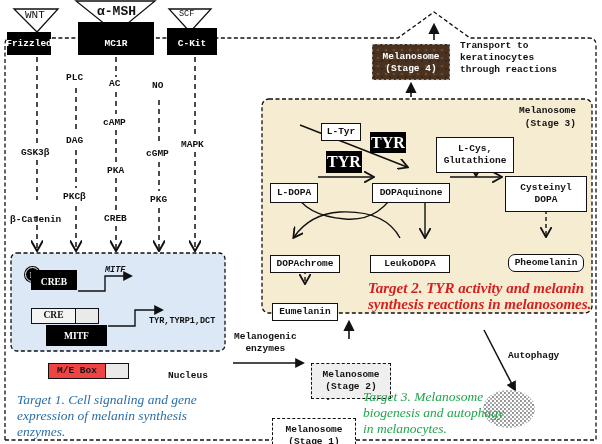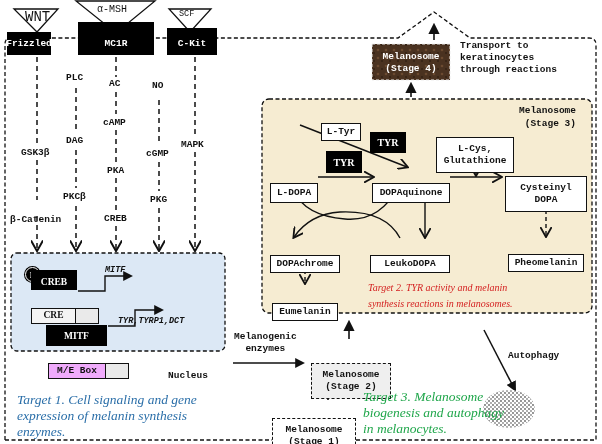--- a/index.html
+++ b/index.html
@@ -1,20 +1,20 @@
 <!DOCTYPE html>
 <html><head>
 <meta charset="utf-8">
 <style>
   html, body { margin:0; padding:0; background:#ffffff; }
   body { width:602px; height:444px; position:relative; overflow:hidden; font-family:"Liberation Mono", "DejaVu Sans Mono", monospace; }
   #stage { position:absolute; left:0; top:0; width:602px; height:444px; }
   .abs { position:absolute; }
   .box { position:absolute; box-sizing:border-box; border:1.6px solid #111; background:#fff; display:flex; align-items:center; justify-content:center; text-align:center; font-family:"Liberation Mono","DejaVu Sans Mono", monospace; font-weight:bold; font-size:9.5px; color:#111; line-height:1.25;margin-top:16px; }
-  .blk { position:absolute; box-sizing:border-box; background:#000; color:#fff; display:flex; align-items:center; justify-content:center; font-family:"Liberation Serif","DejaVu Serif", serif; font-weight:bold; font-size:10px; }
+  .blk { position:absolute; box-sizing:border-box; background:#000; color:#fff; display:flex; align-items:center; justify-content:center; font-family:"Liberation Serif","DejaVu Serif", serif; font-weight:bold; font-size:16px; }
   .lbl { position:absolute; font-family:"Liberation Mono","DejaVu Sans Mono", monospace; font-weight:bold; font-size:9.5px; color:#111; white-space:nowrap; }
   .target { position:absolute; font-family:"Liberation Serif","DejaVu Serif", serif; font-style:italic; font-size:13.5px; line-height:16px; }
 </style>
 </head>
 <body>
 
 <div id="stage">
 
   <svg class="abs" style="left:0;top:0" width="602" height="444">
     <defs>
@@ -95,22 +95,22 @@
 
     <g fill="#fff" stroke="#111" stroke-width="1.3">
       <polygon points="14,9 58,9 37,32"></polygon>
       <polygon points="76,1 155,1 116,33"></polygon>
       <polygon points="169,9 211,9 190,32"></polygon>
     </g>
 
     <rect x="372" y="44" width="78" height="36" fill="url(#brown)" stroke="#eee" stroke-width="1" stroke-dasharray="3,2"></rect>
   </svg>
 
-  <div class="lbl" style="left:25px;top:9px;font-size:14px;font-weight:normal;">WNT</div>
-  <div class="lbl" style="left:97px;top:4px;font-size:10px;font-weight:normal;">α-MSH</div>
+  <div class="lbl" style="left:25px;top:9px;font-size:11px;font-weight:normal;">WNT</div>
+  <div class="lbl" style="left:97px;top:4px;font-size:13px;font-weight:bold;">α-MSH</div>
   <div class="lbl" style="left:179px;top:9px;font-size:8.5px;font-weight:normal;">SCF</div>
 
   <div class="blk" style="left:7px;top:32px;width:44px;height:23px;font-family:'Liberation Mono',monospace;font-size:9.5px;">
       <span>Frizzled</span>
     </div>
   <div class="blk" style="left:78px;top:22px;width:76px;height:33px;font-family:'Liberation Mono',monospace;font-size:9.5px;padding-top:10px;">
       <span>MC1R</span>
     </div>
   <div class="blk" style="left:167px;top:28px;width:50px;height:27px;font-family:'Liberation Mono',monospace;font-size:9.5px;padding-top:4px;">
       <span>C-Kit</span>
@@ -138,25 +138,25 @@
     </div>
   <div class="box" style="left:31px;top:292px;width:45px;height:16px;background:#f4f4f4;font-family:'Liberation Serif',serif;font-size:9.5px;border-width:1.2px;">
       <span>CRE</span>
     </div>
   <div class="box" style="left:75px;top:292px;width:24px;height:16px;background:#eaeaea;border-width:1.2px;"></div>
   <div class="lbl" style="left:105px;top:265px;font-style:italic;font-size:8.5px;">MITF</div>
 
   <div class="blk" style="left:46px;top:325px;width:61px;height:21px;font-size:9.5px;">
       <span>MITF</span>
     </div>
-  <div class="box" style="left:48px;top:347px;width:58px;height:16px;background:#f0abfc;border-width:1.2px;">
+  <div class="box" style="left:48px;top:347px;width:58px;height:16px;background:#ef4444;border-width:1.2px;">
       <span>M/E Box</span>
     </div>
   <div class="box" style="left:105px;top:347px;width:24px;height:16px;background:#eaeaea;border-width:1.2px;"></div>
-  <div class="lbl" style="left:118px;top:316px;font-style:italic;font-size:8.5px;">TYR,TYRP1,DCT</div>
+  <div class="lbl" style="left:149px;top:316px;font-size:8.5px;">TYR,TYRP1,DCT</div>
   <div class="lbl" style="left:168px;top:370px;">Nucleus</div>
 
   <div class="target" style="left:17px;top:392px;color:#2a6ea8;">
     <div>Target 1. Cell signaling and gene</div>
     <div>expression of melanin synthesis</div>
     <div>enzymes.</div>
   </div>
 
   <div class="lbl" style="left:234px;top:331px;text-align:center;line-height:12px;white-space:pre;">Melanogenic
 enzymes</div>
@@ -220,21 +220,21 @@
   </div>
   <div class="box" style="left:270px;top:239px;width:70px;height:18px;">
       <span>DOPAchrome</span>
     </div>
   <div class="box" style="left:370px;top:239px;width:80px;height:18px;">
       <span>LeukoDOPA</span>
     </div>
   <div class="box" style="left:272px;top:287px;width:66px;height:18px;">
       <span>Eumelanin</span>
     </div>
-  <div class="box" style="left:508px;top:238px;width:76px;height:18px;">
+  <div class="box" style="left:508px;top:238px;width:76px;height:18px;border-radius:7px;">
       <span>Pheomelanin</span>
     </div>
 
-  <div class="target" style="left:368px;top:280px;color:#d42020;font-weight:normal;font-size:10px;">
+  <div class="target" style="left:368px;top:280px;color:#d42020;font-weight:bold;font-size:15px;">
     <div>Target 2. TYR activity and melanin</div>
     <div>synthesis reactions in melanosomes.</div>
   </div>
 </div>
 
 </body></html>

